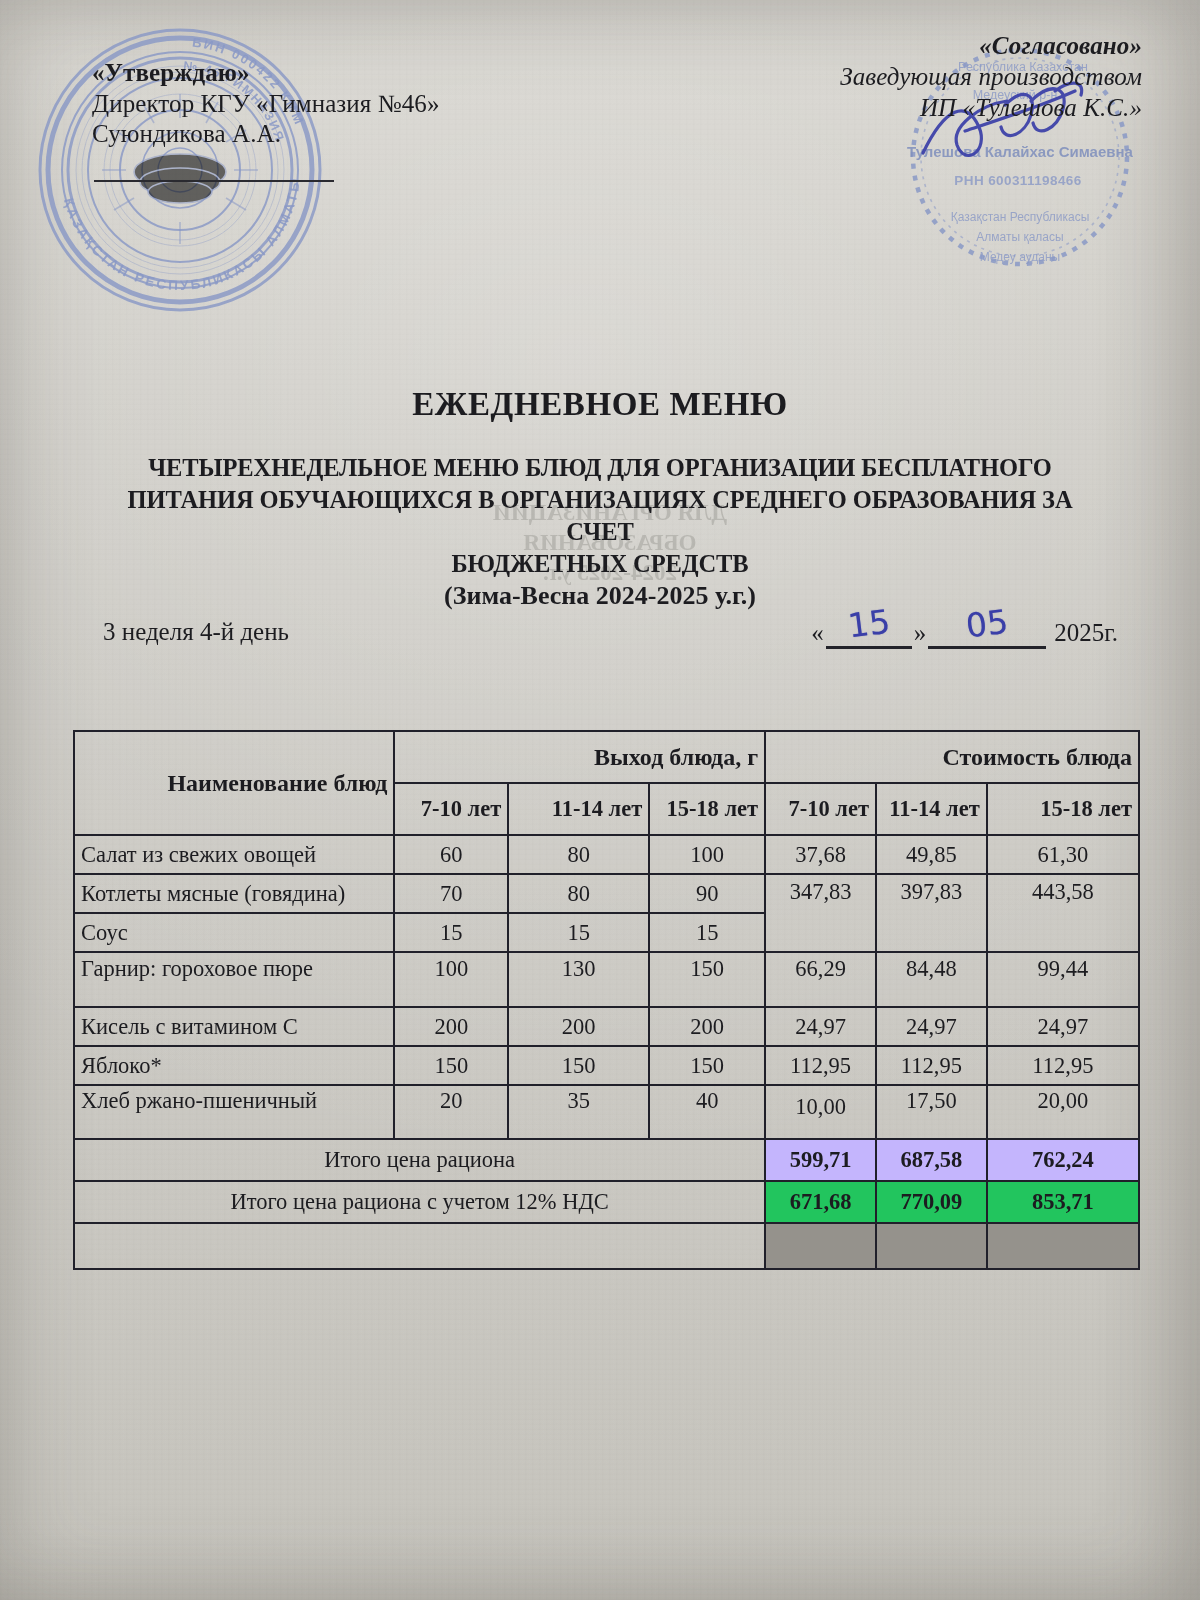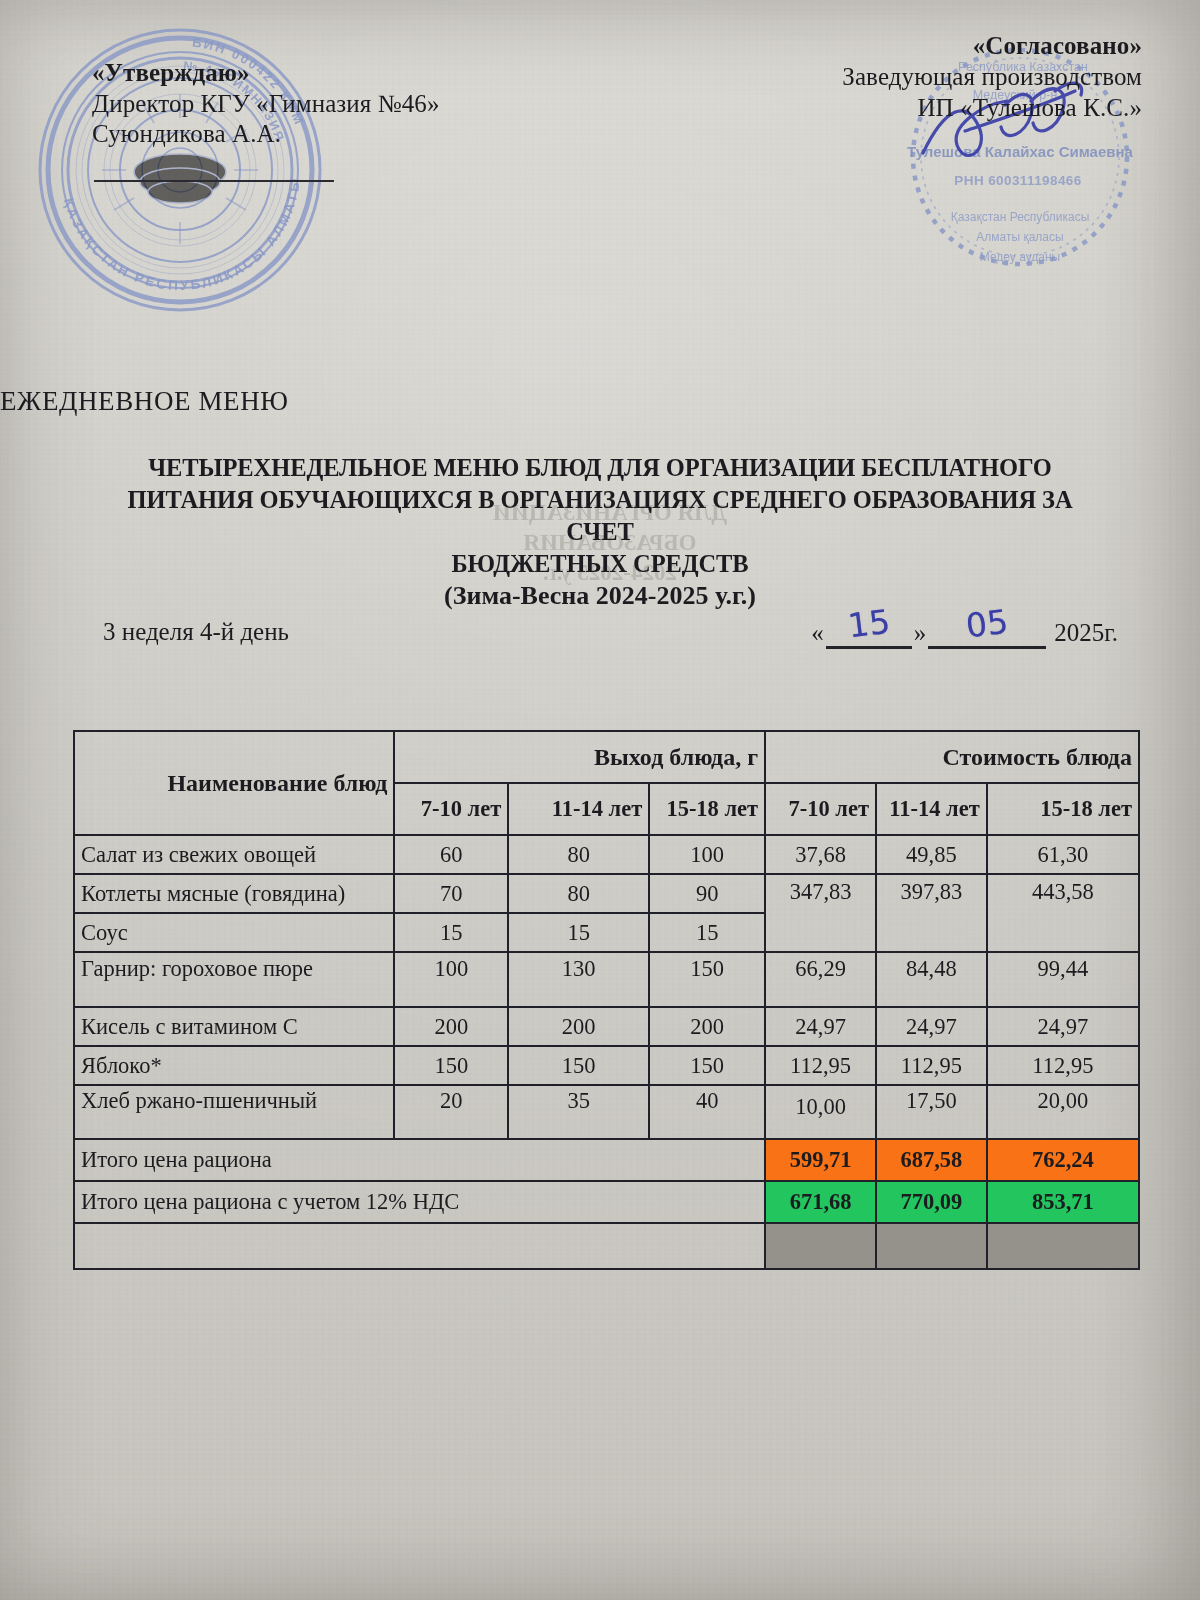--- a/index.html
+++ b/index.html
@@ -42,37 +42,38 @@
   .sign-rule{
     display:block;width:240px;height:0;
     border-bottom:2px solid #2a2a30;margin-top:30px;margin-left:2px;
   }
 
   .hdr-right{
     position:absolute;right:58px;top:30px;width:560px;
     text-align:right;
     font-size:25px;line-height:1.24;letter-spacing:.1px;
     z-index:6;
+    font-style:italic;
   }
   .hdr-right .ttl{font-weight:bold;}
   .sign-row{
     display:flex;align-items:flex-end;justify-content:flex-end;
     margin-top:14px;gap:14px;
   }
   .sign-row .name{white-space:nowrap;}
   .sign-row .rule{width:265px;height:0;border-bottom:2px solid #2a2a30;margin-bottom:7px;}
 
   
   .stamp{position:absolute;z-index:4;pointer-events:none;}
   .stamp svg{display:block;}
 
   
   .doc-title{
-    position:absolute;left:0;right:0;top:386px;
-    font-size:27px;font-weight:normal;letter-spacing:.6px;z-index:6;
+    position:absolute;left:0;right:0;top:386px;text-align:center;
+    font-size:33px;font-weight:bold;letter-spacing:.6px;z-index:6;
   }
   .doc-subtitle{
     position:absolute;left:96px;width:1008px;top:452px;text-align:center;
     font-size:24.5px;font-weight:bold;line-height:1.30;letter-spacing:-.1px;z-index:6;
   }
   .doc-subtitle .season{font-size:26px;letter-spacing:0;}
 
   
   .ghost{
     position:absolute;left:330px;top:498px;width:560px;
@@ -125,23 +126,23 @@
   .col-cost3{width:151px;}
 
   .h-main{height:52px;font-size:24px;}
   .h-sub{height:52px;}
   td.dish{text-align:left;padding-left:9px;white-space:nowrap;}
   td.num{text-align:center;}
   .row-std td{height:31px;}
   .row-tall td{height:47px;}
   .row-tall2 td{height:41px;}
   .row-total td{height:34px;font-weight:bold;}
-  td.shade{background:#f97316;}
+  td.shade{background:#c4b5fd;}
   td.shade-strong{background:#22c55e;}
-  td.dish-total{font-weight:normal;text-align:left;padding-left:9px;white-space:nowrap;}
+  td.dish-total{font-weight:normal;text-align:center;padding-left:9px;white-space:nowrap;}
   tr.filler td{height:38px;border-top:none;}
   tr.filler td.shade{background:#95928c;}
 
   .nowrap{white-space:nowrap;}
 </style>
 </head>
 <body>
 
 <div class="sheet"></div>
 <div class="grain"></div>

